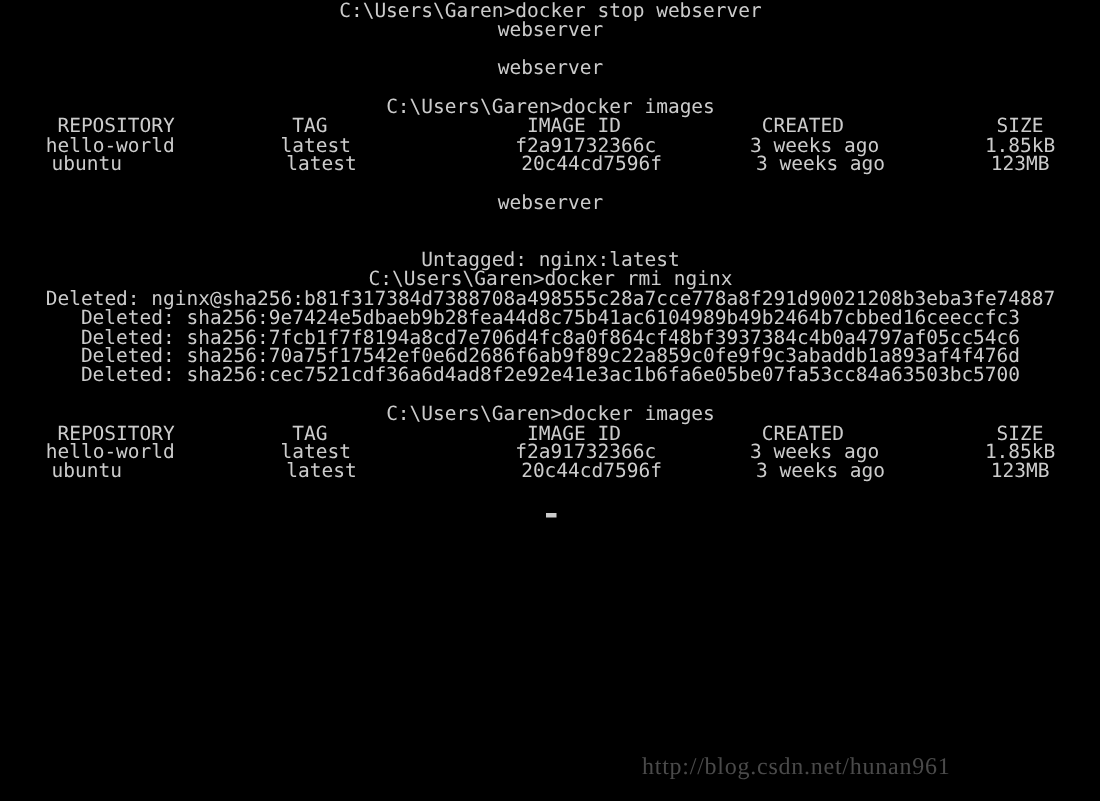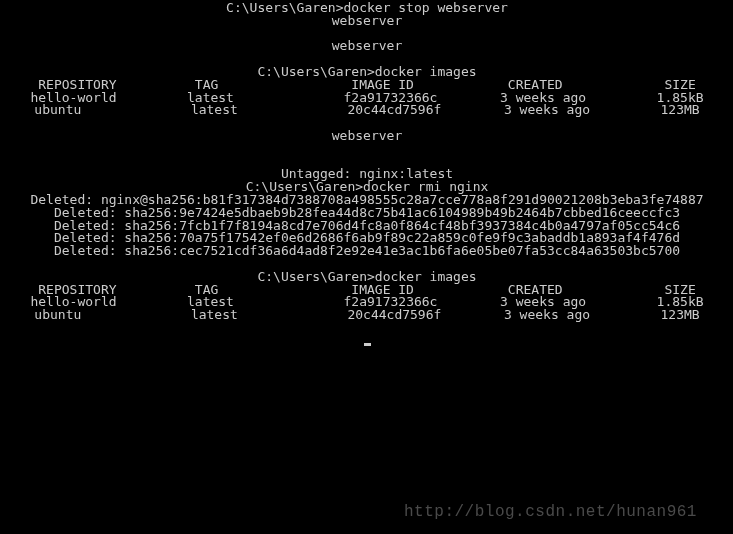--- a/index.html
+++ b/index.html
@@ -41,26 +41,26 @@
   .cursor {
     display: inline-block;
     width: 7px;
     height: 3px;
     background: #cccccc;
     vertical-align: baseline;
     margin-bottom: -1px;
   }
   #watermark {
     position: absolute;
-    left: 404px;
+    left: 428px;
     top: 503px;
     font-size: 16px;
     line-height: 18px;
     color: #4a4a4a;
-    font-family: Liberation Mono, monospace;
+    font-family: Liberation Serif, serif;
     white-space: pre;
     letter-spacing: 0.5px;
   }
 </style>
 </head>
 <body>
 
 <div id="terminal">
   <div id="terminal-output">
       <div class="line">C:\Users\Garen&gt;docker stop webserver</div>

